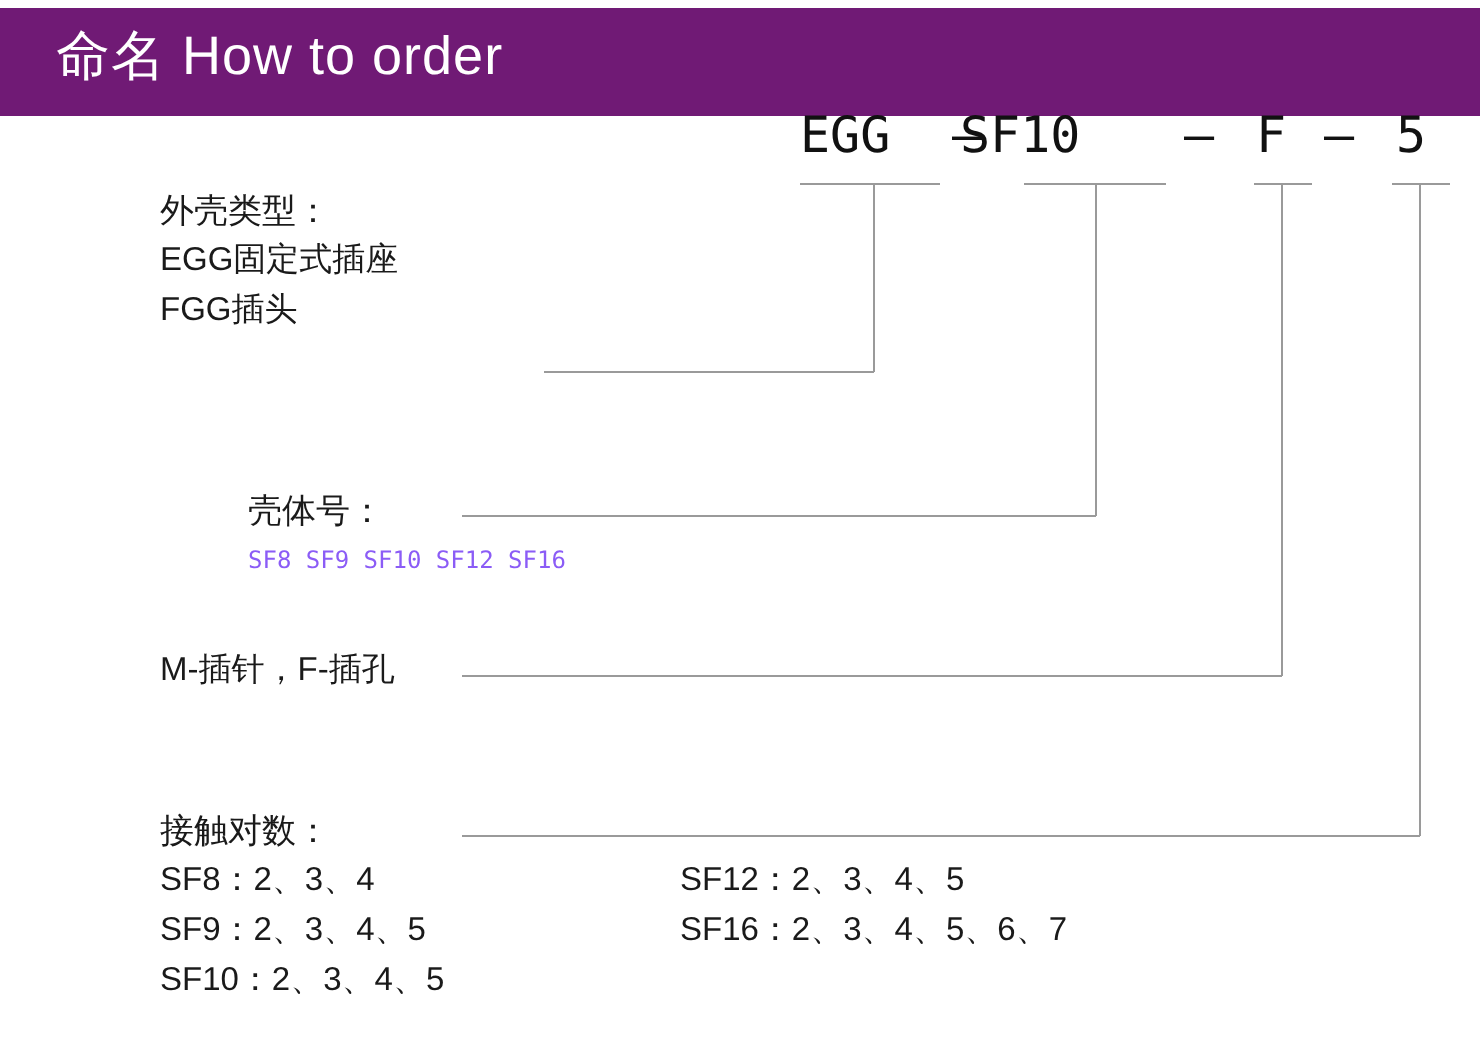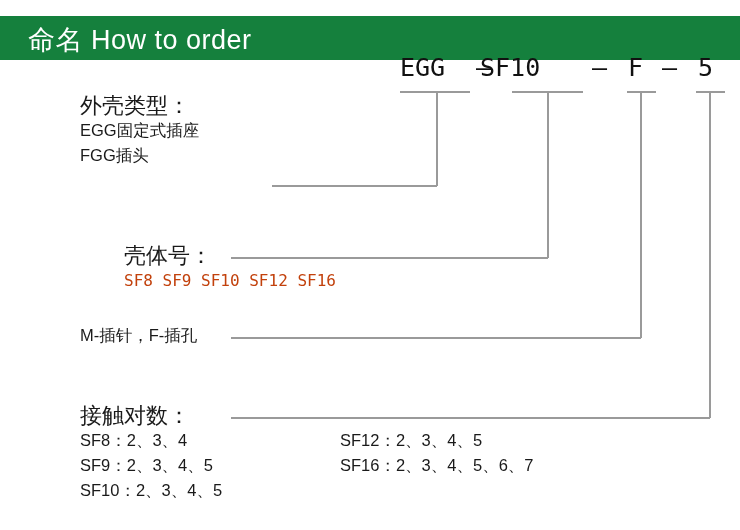--- a/index.html
+++ b/index.html
@@ -13,24 +13,24 @@
     font-family: "Liberation Sans", "DejaVu Sans", sans-serif;
     color: #1a1a1a;
     overflow: hidden;
     position: relative;
   }
 
   
   #header-bar {
     position: absolute;
     left: 0;
-    top: 16px;
+    top: 4px;
     width: 740px;
-    height: 44px;
-    background: #15803d;
+    height: 54px;
+    background: #701a75;
   }
   #header-title {
     position: absolute;
     left: 28px;
     top: 7px;
     font-size: 27px;
     line-height: 34px;
     color: #ffffff;
     letter-spacing: 0.5px;
     white-space: nowrap;
@@ -70,36 +70,36 @@
     left: 0;
     top: 0;
     width: 740px;
     height: 530px;
     pointer-events: none;
   }
 
   
   .block { position: absolute; white-space: nowrap; }
   .blk-heading {
-    font-size: 22px;
+    font-size: 17px;
     line-height: 25px;
     color: #1a1a1a;
     white-space: nowrap;
   }
   .blk-line {
     font-size: 16.5px;
     line-height: 25px;
     color: #1a1a1a;
     white-space: nowrap;
   }
   .mono-line {
     font-family: "DejaVu Sans Mono", "Liberation Mono", monospace;
-    font-size: 16px;
+    font-size: 12px;
     line-height: 25px;
-    color: #c2410c;
+    color: #8b5cf6;
     white-space: nowrap;
   }
 </style>
 </head>
 <body>
 
 <div id="header-bar">
   <div id="header-title">命名 How to order</div>
 </div>
 

